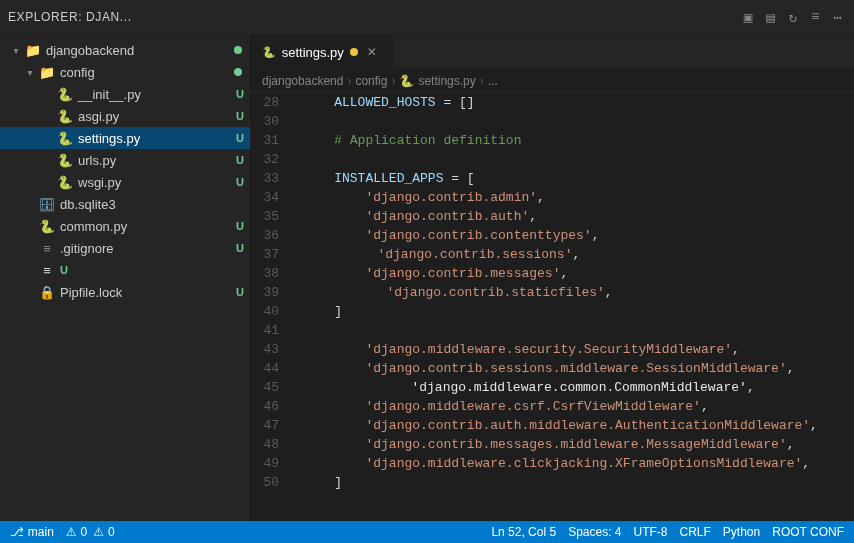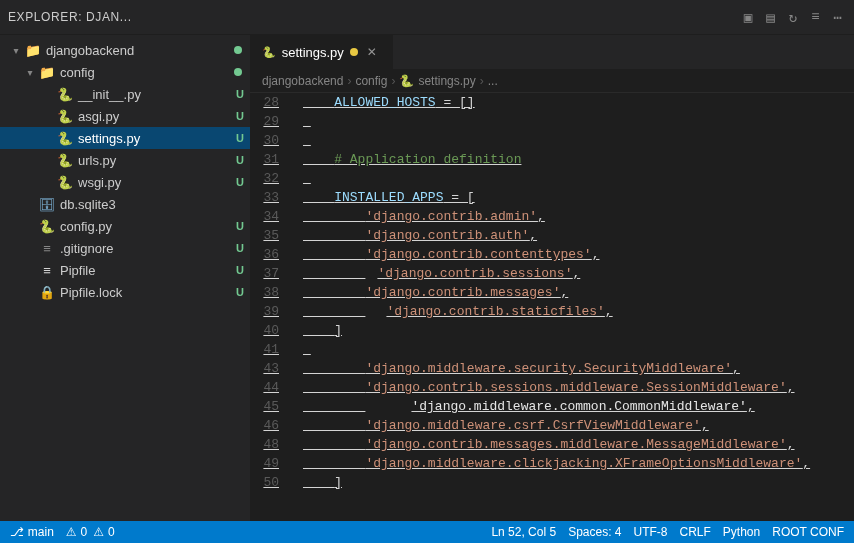--- a/index.html
+++ b/index.html
@@ -171,21 +171,20 @@
       padding: 0;
     }
     .code-editor::-webkit-scrollbar { width: 10px; height: 10px; }
     .code-editor::-webkit-scrollbar-track { background: #1e1e1e; }
     .code-editor::-webkit-scrollbar-thumb { background: #424242; }
 
     .code-table {
       border-collapse: collapse;
       width: 100%;
       min-width: 580px;
-      text-decoration: underline;
     }
     .code-table tr { height: 19px; }
     .line-num {
       width: 45px;
       text-align: right;
       padding-right: 16px;
       color: #5a5a5a;
       user-select: none;
       font-size: 13px;
       vertical-align: middle;
@@ -294,35 +293,34 @@
 
     <div class="tree-item" style="padding-left:22px;">
       <span class="chevron" style="width:16px;"></span>
       <span class="file-icon icon-db">🗄</span>
       <span class="item-label">db.sqlite3</span>
     </div>
 
     <div class="tree-item" style="padding-left:22px;">
       <span class="chevron" style="width:16px;"></span>
       <span class="file-icon" style="color:#3572A5;">🐍</span>
-      <span class="item-label">config.py</span>
+      <span class="item-label">common.py</span>
       <span class="badge badge-u">U</span>
     </div>
 
     <div class="tree-item" style="padding-left:22px;">
       <span class="chevron" style="width:16px;"></span>
       <span class="file-icon icon-git">≡</span>
       <span class="item-label">.gitignore</span>
       <span class="badge badge-u">U</span>
     </div>
 
     <div class="tree-item" style="padding-left:22px;">
       <span class="chevron" style="width:16px;"></span>
       <span class="file-icon" style="color:#d4d4d4;">≡</span>
-      <span class="item-label">Pipfile</span>
       <span class="badge badge-u">U</span>
     </div>
 
     <div class="tree-item" style="padding-left:22px;">
       <span class="chevron" style="width:16px;"></span>
       <span class="file-icon" style="color:#e8c842;">🔒</span>
       <span class="item-label">Pipfile.lock</span>
       <span class="badge badge-u">U</span>
     </div>
   </div>
@@ -350,24 +348,20 @@
     </div>
 
     <div class="code-editor">
       <table class="code-table">
         <tbody id="code-body">
             <tr>
               <td class="line-num">28</td>
               <td class="line-code"><span style="color: rgb(212, 212, 212);">    </span><span style="color: rgb(156, 220, 254);">ALLOWED_HOSTS</span><span style="color: rgb(212, 212, 212);"> = </span><span style="color: rgb(212, 212, 212);">[]</span></td>
             </tr>
             <tr>
-              <td class="line-num">29</td>
-              <td class="line-code"> </td>
-            </tr>
-            <tr>
               <td class="line-num">30</td>
               <td class="line-code"> </td>
             </tr>
             <tr>
               <td class="line-num">31</td>
               <td class="line-code"><span style="color: rgb(212, 212, 212);">    </span><span style="color: rgb(106, 153, 85);"># Application definition</span></td>
             </tr>
             <tr>
               <td class="line-num">32</td>
               <td class="line-code"> </td>
@@ -416,20 +410,24 @@
               <td class="line-num">44</td>
               <td class="line-code"><span style="color: rgb(212, 212, 212);">        </span><span style="color: rgb(206, 145, 120);">'django.contrib.sessions.middleware.SessionMiddleware'</span><span style="color: rgb(212, 212, 212);">,</span></td>
             </tr>
             <tr>
               <td class="line-num">45</td>
               <td class="line-code"><span style="color: rgb(212, 212, 212);">        </span><span style="color: #e5e5e5; margin-left: 46px;">'django.middleware.common.CommonMiddleware'</span><span style="color: rgb(212, 212, 212);">,</span></td>
             </tr>
             <tr>
               <td class="line-num">46</td>
               <td class="line-code"><span style="color: rgb(212, 212, 212);">        </span><span style="color: rgb(206, 145, 120);">'django.middleware.csrf.CsrfViewMiddleware'</span><span style="color: rgb(212, 212, 212);">,</span></td>
+            </tr>
+            <tr>
+              <td class="line-num">47</td>
+              <td class="line-code"><span style="color: rgb(212, 212, 212);">        </span><span style="color: rgb(206, 145, 120);">'django.contrib.auth.middleware.AuthenticationMiddleware'</span><span style="color: rgb(212, 212, 212);">,</span></td>
             </tr>
             <tr>
               <td class="line-num">48</td>
               <td class="line-code"><span style="color: rgb(212, 212, 212);">        </span><span style="color: rgb(206, 145, 120);">'django.contrib.messages.middleware.MessageMiddleware'</span><span style="color: rgb(212, 212, 212);">,</span></td>
             </tr>
             <tr>
               <td class="line-num">49</td>
               <td class="line-code"><span style="color: rgb(212, 212, 212);">        </span><span style="color: rgb(206, 145, 120);">'django.middleware.clickjacking.XFrameOptionsMiddleware'</span><span style="color: rgb(212, 212, 212);">,</span></td>
             </tr>
             <tr>

